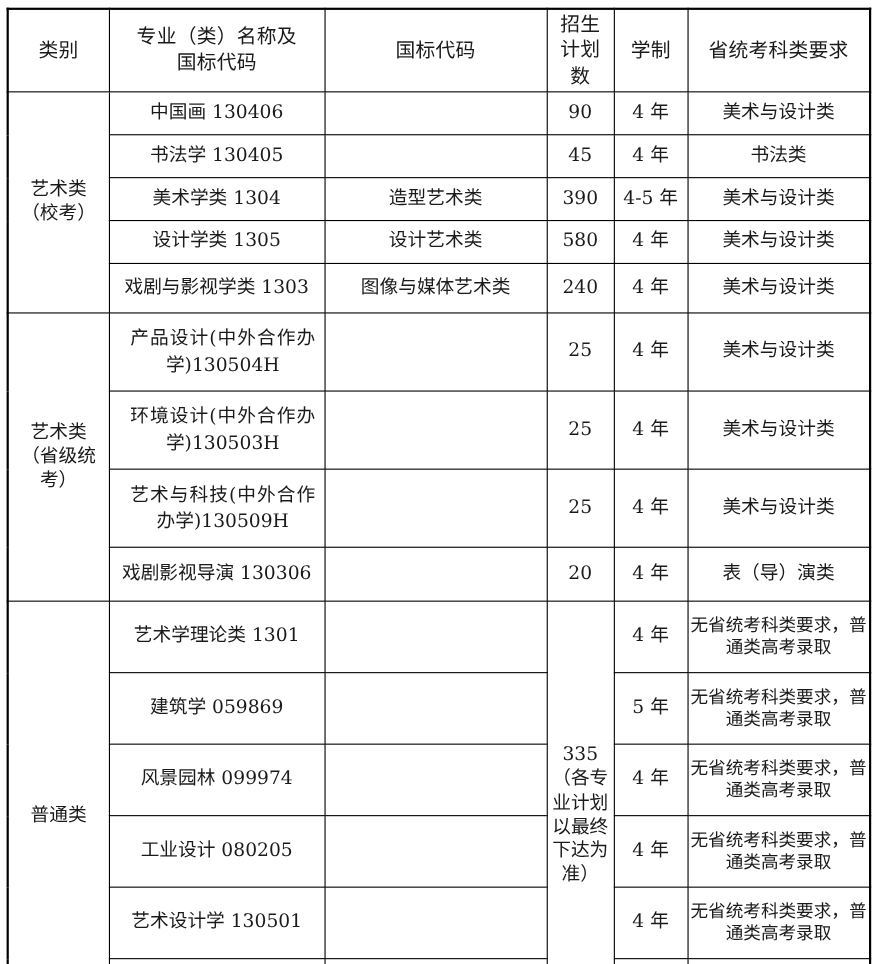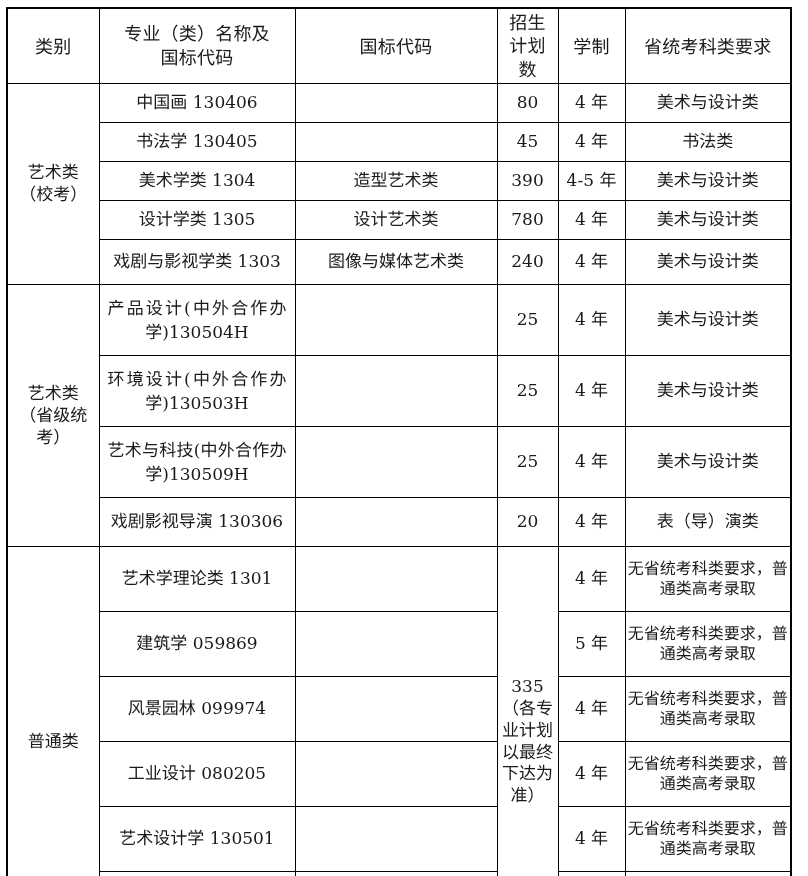--- a/index.html
+++ b/index.html
@@ -63,21 +63,21 @@
     font-size: 17px;
     line-height: 1.38;
   }
   td.major-cell {
     font-size: 17px;
     text-align: center;
   }
   td.major-cell.wrap2 {
     text-align: justify;
     text-align-last: center;
-    padding-left: 8px;
+    padding-left: 19px;
     padding-right: 8px;
     line-height: 1.42;
   }
   td.dir-cell { font-size: 17px; }
   td.quota-cell { font-size: 17px; }
   td.quota-merged {
     font-size: 17px;
     line-height: 1.42;
     padding-left: 4px;
     padding-right: 4px;
@@ -133,42 +133,42 @@
     </thead>
     <tbody>
 
       <tr class="r-s1">
         <td class="cat-cell" rowspan="5">
           <span>艺术类</span><br>
           <span>（校考）</span>
         </td>
         <td class="major-cell">中国画 130406</td>
         <td class="dir-cell"></td>
-        <td class="quota-cell">80</td>
+        <td class="quota-cell">90</td>
         <td class="years-cell nowrap">4 年</td>
         <td class="req-cell">美术与设计类</td>
       </tr>
       <tr class="r-s1">
         <td class="major-cell">书法学 130405</td>
         <td class="dir-cell"></td>
         <td class="quota-cell">45</td>
         <td class="years-cell nowrap">4 年</td>
         <td class="req-cell">书法类</td>
       </tr>
       <tr class="r-s1">
         <td class="major-cell">美术学类 1304</td>
         <td class="dir-cell">造型艺术类</td>
         <td class="quota-cell">390</td>
         <td class="years-cell nowrap">4-5 年</td>
         <td class="req-cell">美术与设计类</td>
       </tr>
       <tr class="r-s1">
         <td class="major-cell">设计学类 1305</td>
         <td class="dir-cell">设计艺术类</td>
-        <td class="quota-cell">780</td>
+        <td class="quota-cell">580</td>
         <td class="years-cell nowrap">4 年</td>
         <td class="req-cell">美术与设计类</td>
       </tr>
       <tr class="r-s1-last">
         <td class="major-cell">戏剧与影视学类 1303</td>
         <td class="dir-cell">图像与媒体艺术类</td>
         <td class="quota-cell">240</td>
         <td class="years-cell nowrap">4 年</td>
         <td class="req-cell">美术与设计类</td>
       </tr>

